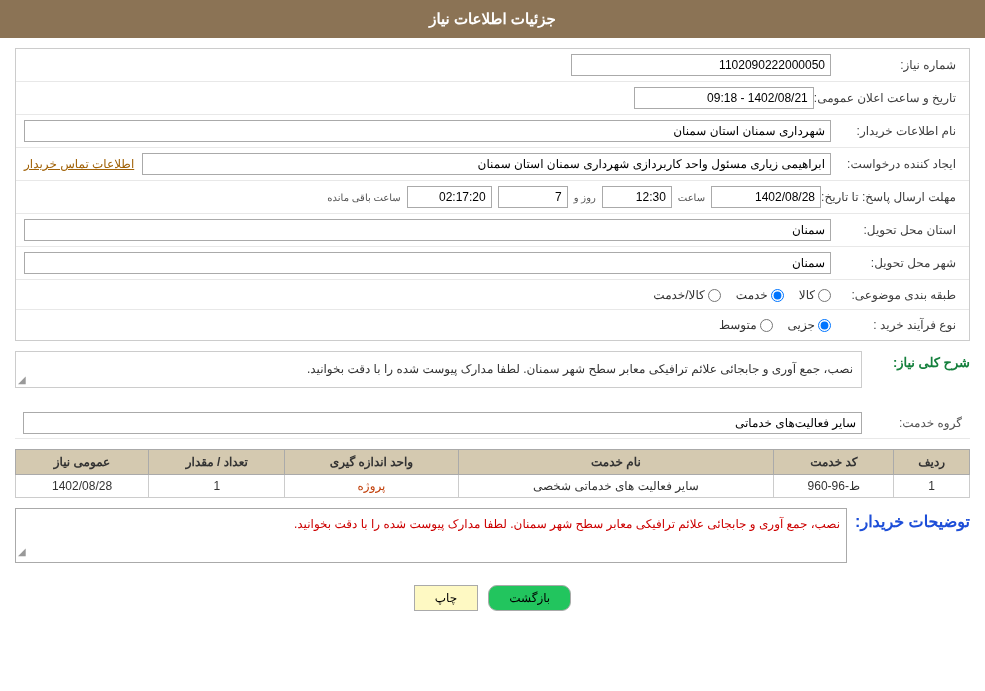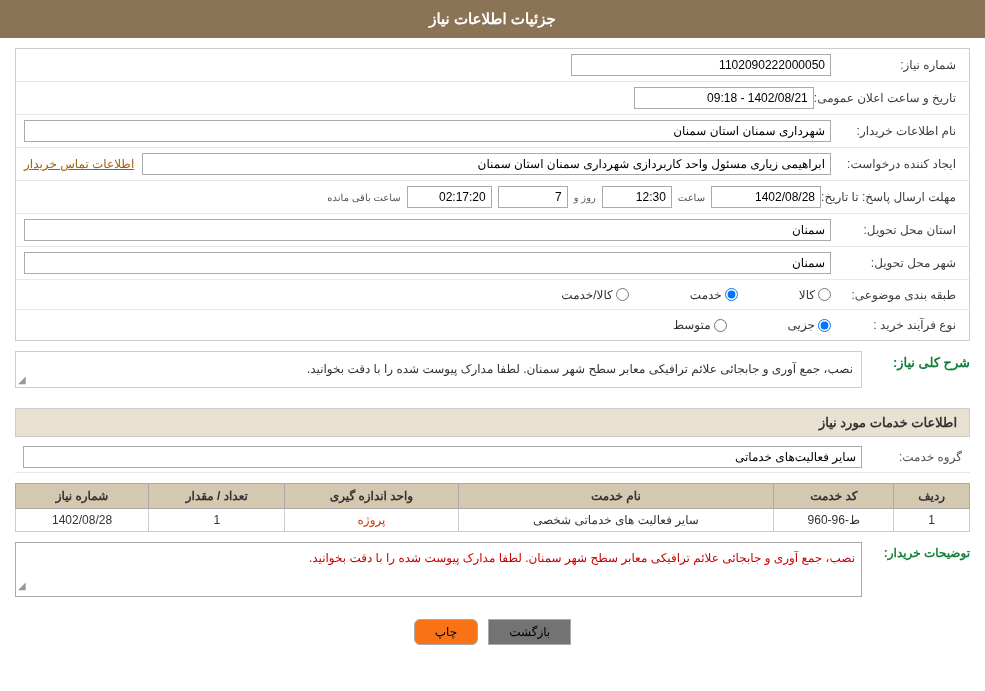--- a/index.html
+++ b/index.html
@@ -88,24 +88,23 @@
       font-size: 10px;
       color: #555;
     }
     .radio-group {
       display: flex;
       align-items: center;
       gap: 15px;
     }
     .radio-item {
       display: flex;
-      align-items: center;
+      align-items: flex-end;
       gap: 3px;
       font-size: 12px;
-      margin-left: 46px;
     }
     .description-box {
       border: 1px solid #ccc;
       padding: 8px;
       background: #fff;
       margin-bottom: 10px;
     }
     .description-text {
       font-size: 12px;
       color: #333;
@@ -160,22 +159,22 @@
       background: #f9f7f2;
     }
     .buyer-notes-section {
       display: flex;
       align-items: flex-start;
       margin-bottom: 12px;
       gap: 8px;
     }
     .buyer-notes-label {
       min-width: 100px;
-      font-size: 12px;
-      color: #15803d;
+      font-size: 16px;
+      color: #1d4ed8;
       padding-top: 4px;
       font-weight: bold;
     }
     .buyer-notes-box {
       flex: 1;
       border: 1px solid #aaa;
       padding: 6px;
       min-height: 55px;
       font-size: 12px;
       background: #fff;
@@ -198,25 +197,25 @@
     }
     .btn {
       padding: 5px 20px;
       border: 1px solid #aaa;
       cursor: pointer;
       font-family: Tahoma, Arial, sans-serif;
       font-size: 12px;
       background: #f0f0f0;
     }
     .btn-print {
-      background: #f97316;
-      border-radius: 6px;
+      background: #fef9c3;
     }
     .btn-back {
-      background: #737373;
+      background: #22c55e;
+      border-radius: 9px;
     }
   </style>
 </head>
 <body>
 
 <div class="page-wrapper">
 
   <div class="header-bar">
     <span>جزئیات اطلاعات نیاز</span>
   </div>
@@ -323,39 +322,38 @@
 
     <div style="display:flex; align-items:flex-start; margin-bottom:10px; gap:8px;">
       <div style="min-width:100px; font-size:13px; font-weight:bold; color:#15803d; text-align:right; padding-top:4px;">شرح کلی نیاز:</div>
       <div class="description-box" style="flex:1; position:relative;">
         <div class="description-text">نصب، جمع آوری و جابجائی علائم ترافیکی معابر سطح شهر سمنان. لطفا مدارک پیوست شده را با دقت بخوانید.</div>
         <span style="position:absolute;bottom:2px;left:2px;font-size:10px;color:#999;">◢</span>
       </div>
     </div>
 
     <div class="services-section">
-      <div class="services-header">اطلاعات خدمات مورد نیاز</div>
 
       <div class="services-row">
         <div class="services-label">گروه خدمت:</div>
         <div class="services-value">
           <input class="input-box input-full" type="text" value="سایر فعالیت‌های خدماتی" style="">
         </div>
       </div>
     </div>
 
     <table class="items-table">
       <thead>
         <tr>
           <th>ردیف</th>
           <th>کد خدمت</th>
           <th>نام خدمت</th>
           <th>واحد اندازه گیری</th>
           <th>تعداد / مقدار</th>
-          <th>شماره نیاز</th>
+          <th>عمومی نیاز</th>
         </tr>
       </thead>
       <tbody>
         <tr>
           <td>1</td>
           <td>ط-96-960</td>
           <td>سایر فعالیت های خدماتی شخصی</td>
           <td style="color:#c2410c;">پروژه</td>
           <td>1</td>
           <td>1402/08/28</td>

